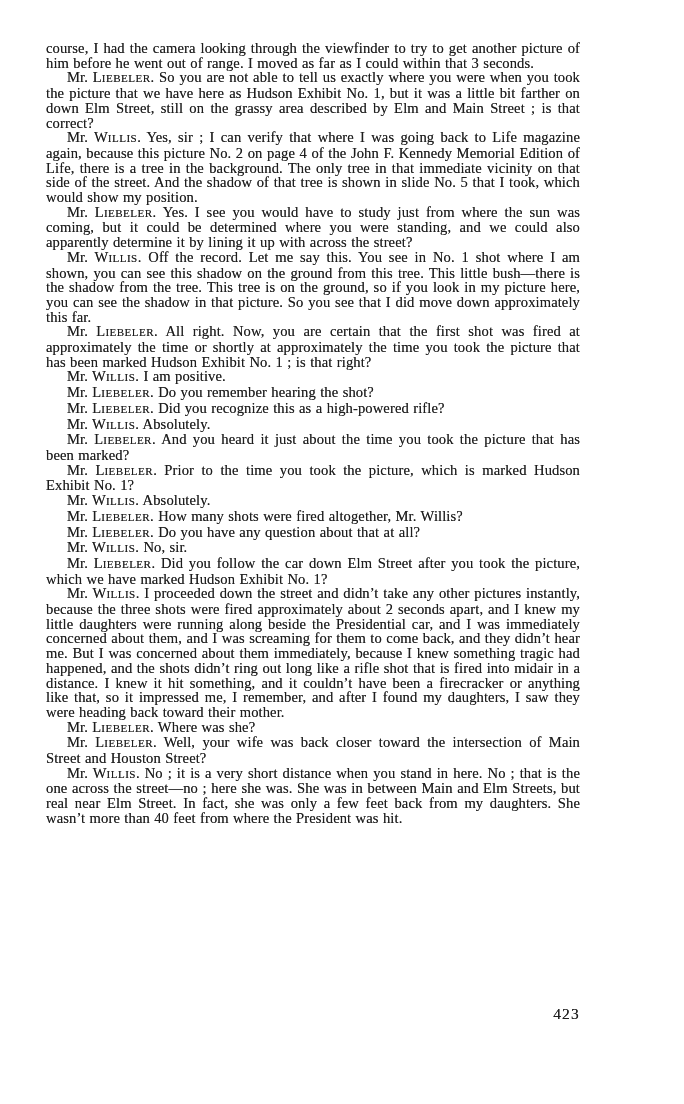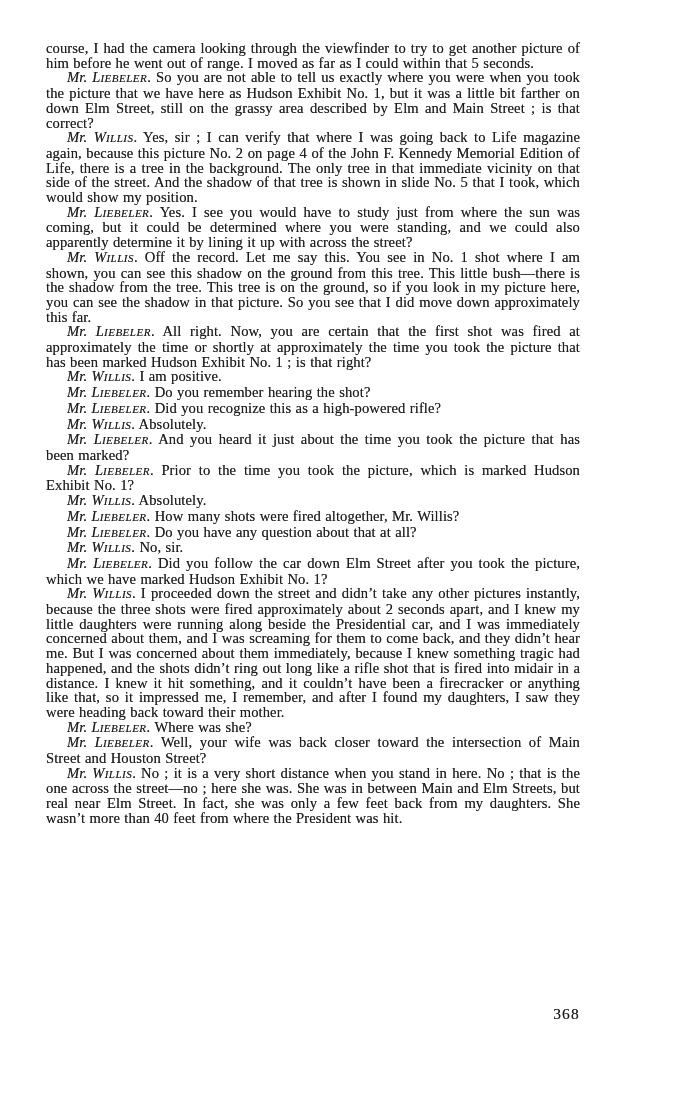--- a/index.html
+++ b/index.html
@@ -34,21 +34,20 @@
   }
   .text-block p.para {
     margin: 0;
     text-indent: 21px;
   }
   .text-block p.para.cont {
     text-indent: 0;
   }
   .speaker {
     white-space: nowrap;
-    font-style: italic;
   }
   .sc-tail {
     text-transform: uppercase;
     font-size: 0.76em;
     letter-spacing: 0.45px;
   }
   .folio {
     position: absolute;
     left: 46px;
     top: 1005px;
@@ -57,21 +56,21 @@
     font-size: 15.5px;
     letter-spacing: 1.2px;
     text-shadow: 0 0 0.6px rgba(10,10,10,0.7);
   }
 </style>
 </head>
 <body>
 
 <div class="page">
   <div class="text-block">
-      <p class="para cont">course, I had the camera looking through the viewfinder to try to get another picture of him before he went out of range.  I moved as far as I could within that 5 seconds.</p>
+      <p class="para cont">course, I had the camera looking through the viewfinder to try to get another picture of him before he went out of range.  I moved as far as I could within that 3 seconds.</p>
       <p class="para"><span class="speaker"><span>Mr. L</span><span class="sc-tail">iebeler</span></span>. So you are not able to tell us exactly where you were when you took the picture that we have here as Hudson Exhibit No. 1, but it was a little bit farther on down Elm Street, still on the grassy area described by Elm and Main Street ; is that correct?</p>
       <p class="para"><span class="speaker"><span>Mr. W</span><span class="sc-tail">illis</span></span>. Yes, sir ; I can verify that where I was going back to Life magazine again, because this picture No. 2 on page 4 of the John F. Kennedy Memorial Edition of Life, there is a tree in the background.  The only tree in that immediate vicinity on that side of the street.  And the shadow of that tree is shown in slide No. 5 that I took, which would show my position.</p>
       <p class="para"><span class="speaker"><span>Mr. L</span><span class="sc-tail">iebeler</span></span>. Yes.  I see you would have to study just from where the sun was coming, but it could be determined where you were standing, and we could also apparently determine it by lining it up with across the street?</p>
       <p class="para"><span class="speaker"><span>Mr. W</span><span class="sc-tail">illis</span></span>. Off the record.  Let me say this.  You see in No. 1 shot where I am shown, you can see this shadow on the ground from this tree.  This little bush—there is the shadow from the tree.  This tree is on the ground, so if you look in my picture here, you can see the shadow in that picture.  So you see that I did move down approximately this far.</p>
       <p class="para"><span class="speaker"><span>Mr. L</span><span class="sc-tail">iebeler</span></span>. All right.  Now, you are certain that the first shot was fired at approximately the time or shortly at approximately the time you took the picture that has been marked Hudson Exhibit No. 1 ; is that right?</p>
       <p class="para"><span class="speaker"><span>Mr. W</span><span class="sc-tail">illis</span></span>. I am positive.</p>
       <p class="para"><span class="speaker"><span>Mr. L</span><span class="sc-tail">iebeler</span></span>. Do you remember hearing the shot?</p>
       <p class="para"><span class="speaker"><span>Mr. L</span><span class="sc-tail">iebeler</span></span>. Did you recognize this as a high-powered rifle?</p>
       <p class="para"><span class="speaker"><span>Mr. W</span><span class="sc-tail">illis</span></span>. Absolutely.</p>
       <p class="para"><span class="speaker"><span>Mr. L</span><span class="sc-tail">iebeler</span></span>. And you heard it just about the time you took the picture that has been marked?</p>
@@ -79,14 +78,14 @@
       <p class="para"><span class="speaker"><span>Mr. W</span><span class="sc-tail">illis</span></span>. Absolutely.</p>
       <p class="para"><span class="speaker"><span>Mr. L</span><span class="sc-tail">iebeler</span></span>. How many shots were fired altogether, Mr. Willis?</p>
       <p class="para"><span class="speaker"><span>Mr. L</span><span class="sc-tail">iebeler</span></span>. Do you have any question about that at all?</p>
       <p class="para"><span class="speaker"><span>Mr. W</span><span class="sc-tail">illis</span></span>. No, sir.</p>
       <p class="para"><span class="speaker"><span>Mr. L</span><span class="sc-tail">iebeler</span></span>. Did you follow the car down Elm Street after you took the picture, which we have marked Hudson Exhibit No. 1?</p>
       <p class="para"><span class="speaker"><span>Mr. W</span><span class="sc-tail">illis</span></span>. I proceeded down the street and didn’t take any other pictures instantly, because the three shots were fired approximately about 2 seconds apart, and I knew my little daughters were running along beside the Presidential car, and I was immediately concerned about them, and I was screaming for them to come back, and they didn’t hear me.  But I was concerned about them immediately, because I knew something tragic had happened, and the shots didn’t ring out long like a rifle shot that is fired into midair in a distance.  I knew it hit something, and it couldn’t have been a firecracker or anything like that, so it impressed me, I remember, and after I found my daughters, I saw they were heading back toward their mother.</p>
       <p class="para"><span class="speaker"><span>Mr. L</span><span class="sc-tail">iebeler</span></span>. Where was she?</p>
       <p class="para"><span class="speaker"><span>Mr. L</span><span class="sc-tail">iebeler</span></span>. Well, your wife was back closer toward the intersection of Main Street and Houston Street?</p>
       <p class="para"><span class="speaker"><span>Mr. W</span><span class="sc-tail">illis</span></span>. No ; it is a very short distance when you stand in here.  No ; that is the one across the street—no ; here she was.  She was in between Main and Elm Streets, but real near Elm Street.  In fact, she was only a few feet back from my daughters.  She wasn’t more than 40 feet from where the President was hit.</p>
     </div>
-  <div class="folio">368</div>
+  <div class="folio">423</div>
 </div>
 
 </body></html>

